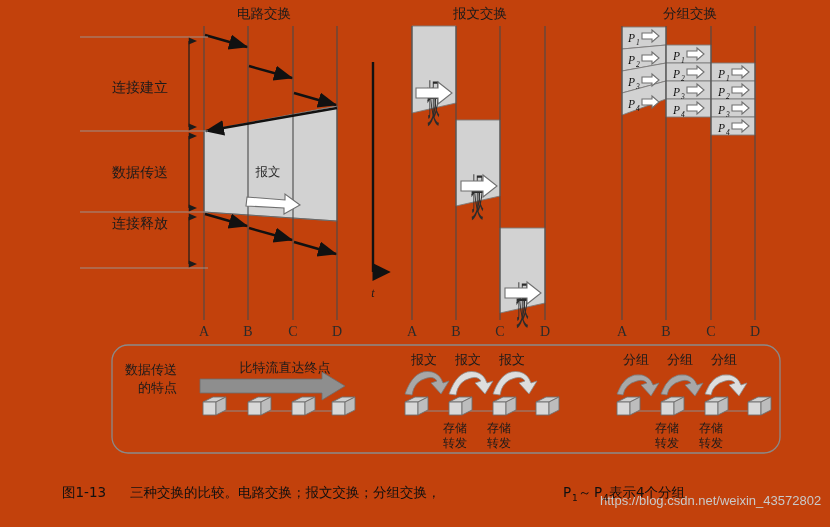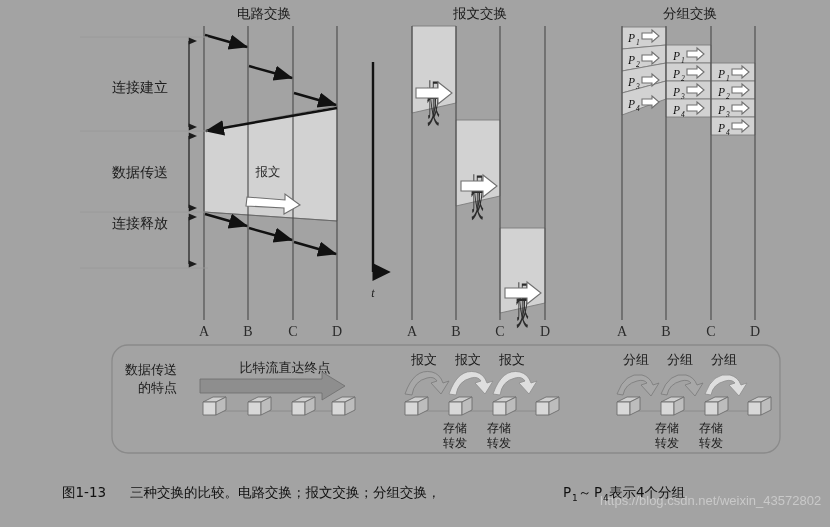--- a/index.html
+++ b/index.html
@@ -7,21 +7,21 @@
     padding: 0;
     background: #ffffff;
   }
   body {
     font-family: "DejaVu Sans", "Liberation Sans", sans-serif;
   }
   #figure {
     position: relative;
     width: 830px;
     height: 527px;
-    background: #a3a3a3;
+    background: #c2410c;
     overflow: hidden;
   }
   #svg-root {
     position: absolute;
     left: 0;
     top: 0;
     width: 830px;
     height: 527px;
   }
   .cn {

